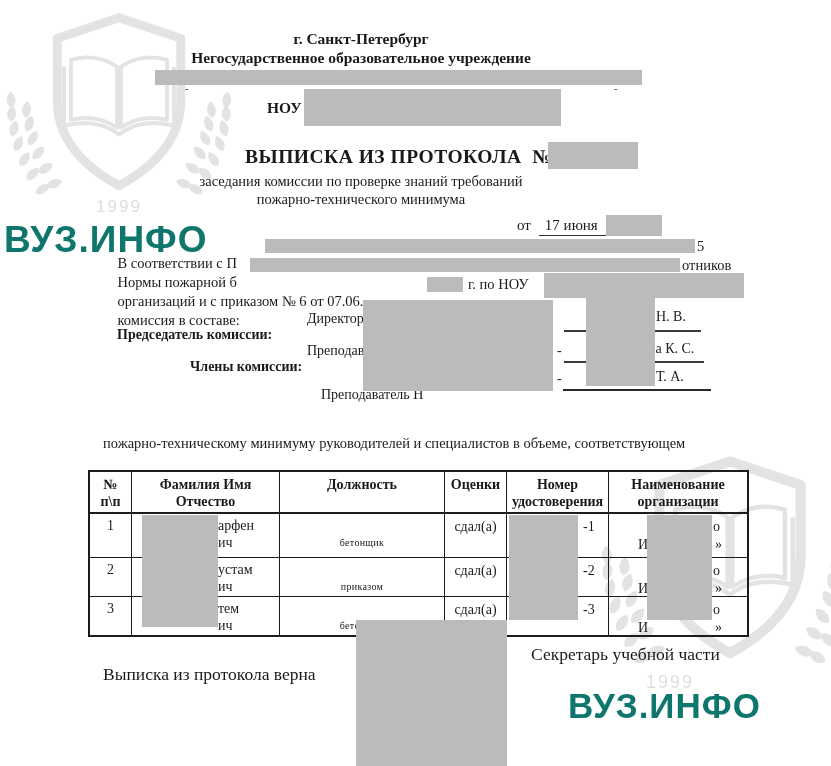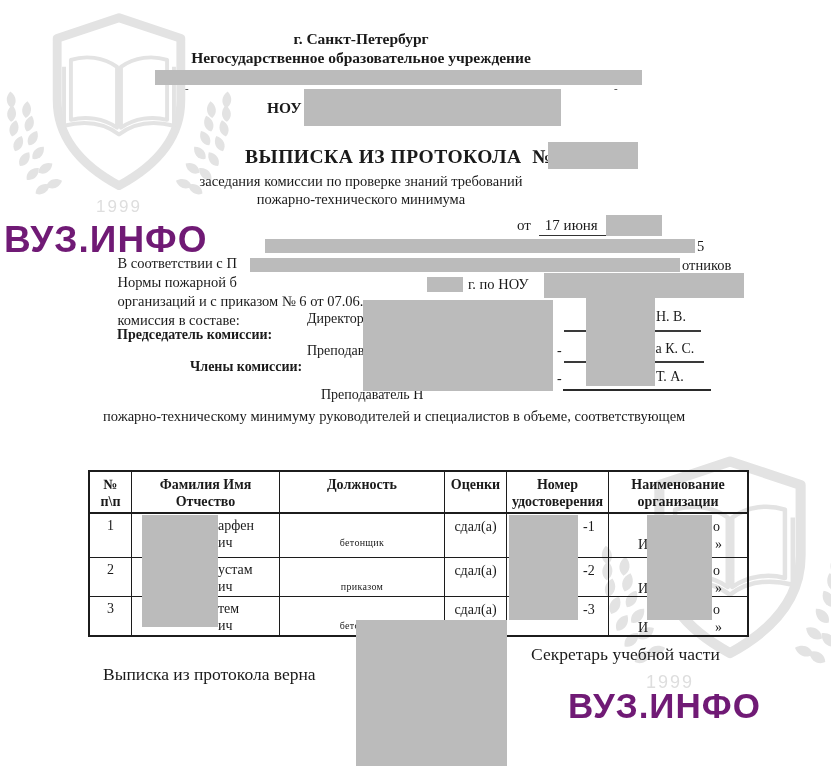--- a/index.html
+++ b/index.html
@@ -8,21 +8,21 @@
   .abs{position:absolute;}
   
   .wm-logo{position:absolute;z-index:0;}
   .wm-logo-tl{left:0px;top:6px;width:238px;height:211px;}
   .wm-logo-br{left:594px;top:448px;width:272px;height:241px;}
   .wm-year{position:absolute;z-index:0;text-align:center;color:#dedede;
            font-family:"Liberation Sans","DejaVu Sans",sans-serif;letter-spacing:2px;}
   .wm-year-tl{left:0px;top:197px;width:238px;font-size:17px;}
   .wm-year-br{left:560px;top:672px;width:220px;font-size:18px;}
   .wm-brand{position:absolute;z-index:0;font-family:"Liberation Sans","DejaVu Sans",sans-serif;
-            font-weight:bold;color:#701a75;letter-spacing:1px;white-space:nowrap;}
+            font-weight:bold;color:#0f766e;letter-spacing:1px;white-space:nowrap;}
   .wm-brand-tl{left:4px;top:219px;font-size:37px;}
   .wm-brand-br{left:568px;top:686px;font-size:35px;}
   
   .z1{z-index:1;}
   .center{left:0;width:722px;text-align:center;}
   .b{font-weight:bold;}
   .hdr{font-size:15.5px;font-weight:bold;}
   .doc-title{font-size:19.5px;font-weight:bold;letter-spacing:.5px;white-space:pre;}
   .sub{font-size:14.5px;}
   .body-line{font-size:14.5px;white-space:pre;}
@@ -168,21 +168,21 @@
   </div>
 
   <div class="uline" style="left:564px;top:310px;width:137px;height:20px;"></div>
   <div class="uline" style="left:564px;top:341px;width:140px;height:20px;"></div>
   <div class="uline uline3" style="left:563px;top:369px;width:148px;height:20px;"></div>
 
   <span class="name-frag" style="left:656px;top:309px;">Н. В.</span>
   <span class="name-frag" style="left:649px;top:341px;">ва К. С.</span>
   <span class="name-frag" style="left:656px;top:369px;">Т. А.</span>
 
-  <div class="abs z1 body-line" style="left:103px;top:408px;"><span>пожарно-техническому минимуму руководителей и специалистов в объеме, соответствующем</span></div>
+  <div class="abs z1 body-line" style="left:103px;top:435px;"><span>пожарно-техническому минимуму руководителей и специалистов в объеме, соответствующем</span></div>
 
   <div class="rtable">
 
     <div class="cell th">№
 п\п</div>
     <div class="cell th">Фамилия Имя
 Отчество</div>
     <div class="cell th">Должность</div>
     <div class="cell th">Оценки</div>
     <div class="cell th">Номер

